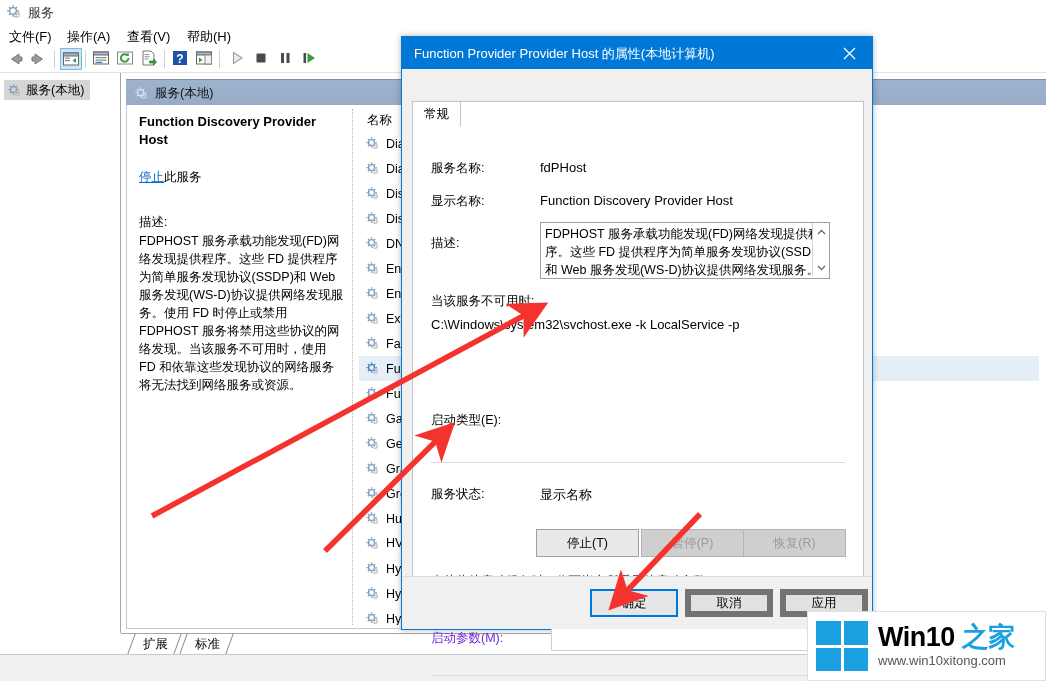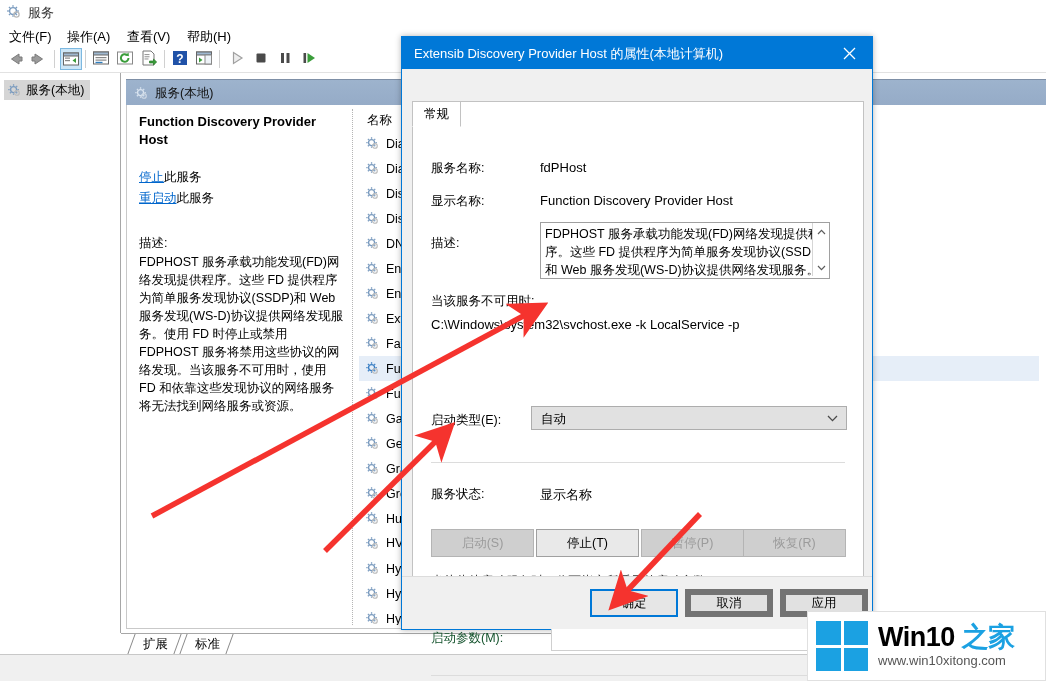--- a/index.html
+++ b/index.html
@@ -293,23 +293,20 @@
       </div>
 
       <div id="detail-sheet">
 
         <div id="desc-col">
           <div id="svc-title">Function Discovery Provider Host</div>
           <div id="links">
             <div>
               <span class="svc-link">停止</span><span>此服务</span>
             </div>
-            <div>
-              <span class="svc-link">重启动</span><span>此服务</span>
-            </div>
           </div>
           <div id="desc-label">描述:</div>
           <div id="desc-body">FDPHOST 服务承载功能发现(FD)网络发现提供程序。这些 FD 提供程序为简单服务发现协议(SSDP)和 Web 服务发现(WS-D)协议提供网络发现服务。使用 FD 时停止或禁用 FDPHOST 服务将禁用这些协议的网络发现。当该服务不可用时，使用 FD 和依靠这些发现协议的网络服务将无法找到网络服务或资源。</div>
         </div>
 
         <div id="col-sep"></div>
 
         <div id="svc-list">
           <div id="svc-col-head">名称</div>
           <div id="svc-rows">
@@ -524,21 +521,21 @@
     <span class="vtab" style="left:10px">扩展</span>
     <span class="vtab" style="left:62px">标准</span>
   </div>
 
   <div id="statusbar"></div>
 </div>
 
 <div id="props-dialog">
 
   <div id="dlg-titlebar">
-    <span id="dlg-title">Extensib Discovery Provider Host 的属性(本地计算机)</span>
+    <span id="dlg-title">Function Provider Provider Host 的属性(本地计算机)</span>
     <span id="dlg-close">
       <svg width="13" height="13" viewBox="0 0 13 13">
           <path d="M1 1 L12 12 M12 1 L1 12" stroke="#fff" stroke-width="1.3"></path>
         </svg>
     </span>
   </div>
 
   <div id="dlg-tabs">
     <span class="dtab active" style="left:0px">常规</span>
     <span class="dtab" style="left:57px">登录</span>
@@ -569,42 +566,33 @@
               <path d="M1 1 L4.5 4.6 L8 1" fill="none" stroke="#5d5d5d" stroke-width="1.2"></path>
             </svg>
         </span>
       </div>
     </div>
 
     <span class="fld-label" style="left:18px;top:191px">当该服务不可用时:</span>
     <span class="fld-value" style="left:18px;top:215px">C:\Windows\system32\svchost.exe -k LocalService -p</span>
 
     <span class="fld-label" style="left:18px;top:310px">启动类型(E):</span>
-    <div id="startup-select">
-      <span class="val">自动</span>
-      <span class="chev">
-        <svg width="11" height="7" viewBox="0 0 11 7">
-            <path d="M1 1 L5.5 5.6 L10 1" fill="none" stroke="#4a4a4a" stroke-width="1.3"></path>
-          </svg>
-      </span>
-    </div>
 
     <div class="hr" style="top:360px"></div>
 
     <span class="fld-label" style="left:18px;top:384px">服务状态:</span>
     <span class="fld-value" style="left:127px;top:384px">显示名称</span>
 
-    <div class="svcbtn" style="left:18px">启动(S)</div>
     <div class="svcbtn enabled" style="left:123px">停止(T)</div>
     <div class="svcbtn" style="left:228px">暂停(P)</div>
     <div class="svcbtn" style="left:330px">恢复(R)</div>
 
     <span class="fld-label" style="left:18px;top:471px;color:#303030">当从此处启动服务时，你可指定所适用的启动参数。</span>
 
-    <span class="fld-label" style="left:18px;top:528px;color:#14532d">启动参数(M):</span>
+    <span class="fld-label" style="left:18px;top:528px;color:#6d28d9">启动参数(M):</span>
     <div id="param-input"></div>
 
     <div class="hr" style="top:573px"></div>
   </div>
 
   <div id="dlg-footer">
     <div class="fbtn default" style="left:188px">确定</div>
     <div class="fbtn" style="left:283px">取消</div>
     <div class="fbtn" style="left:378px">应用</div>
   </div>

